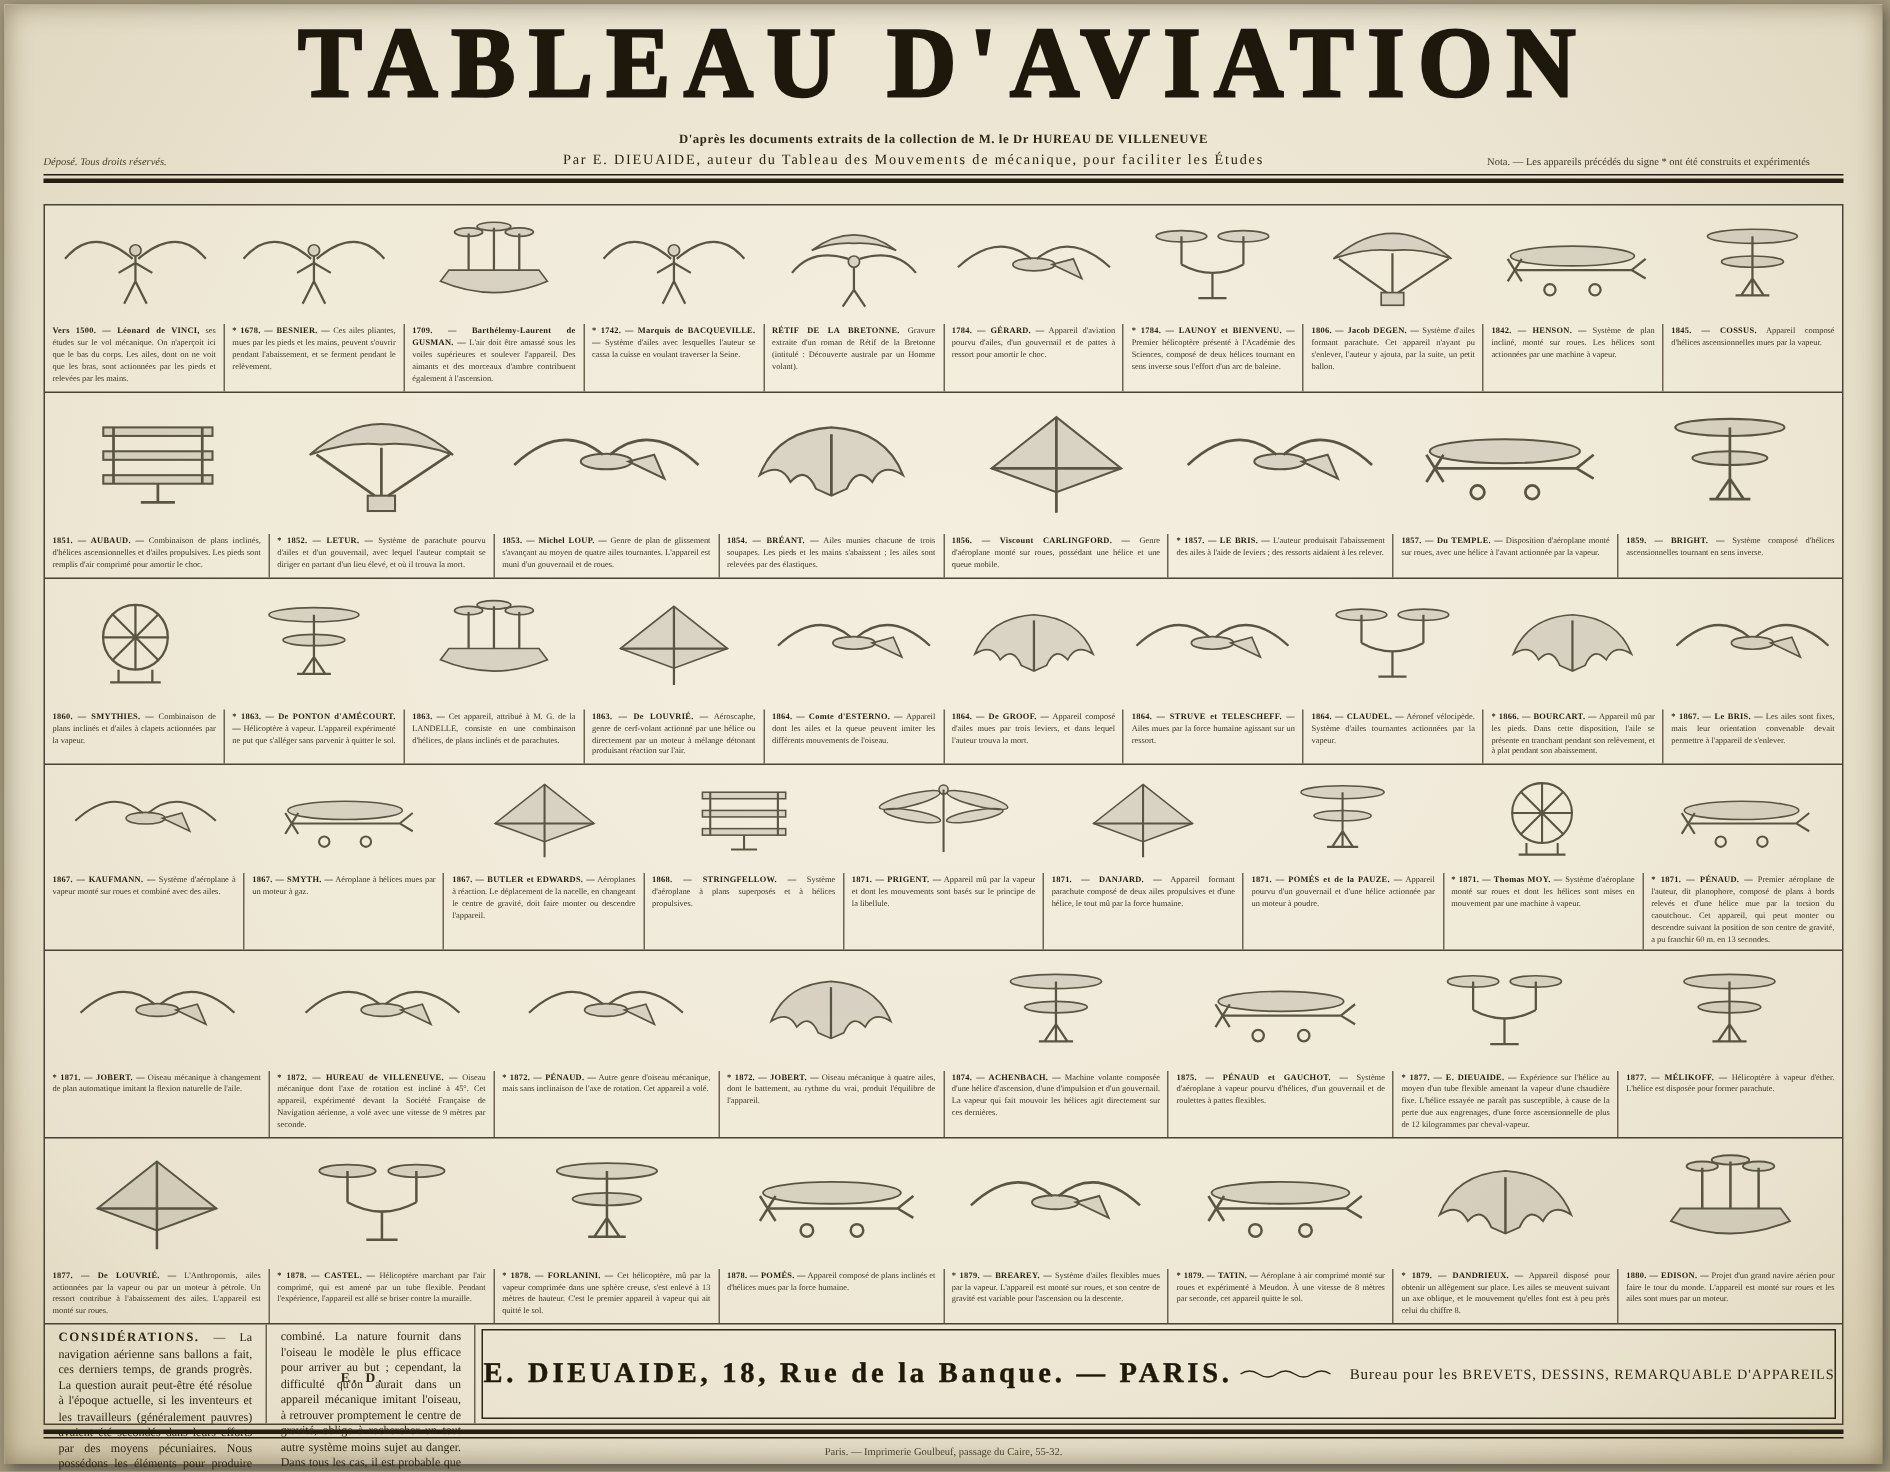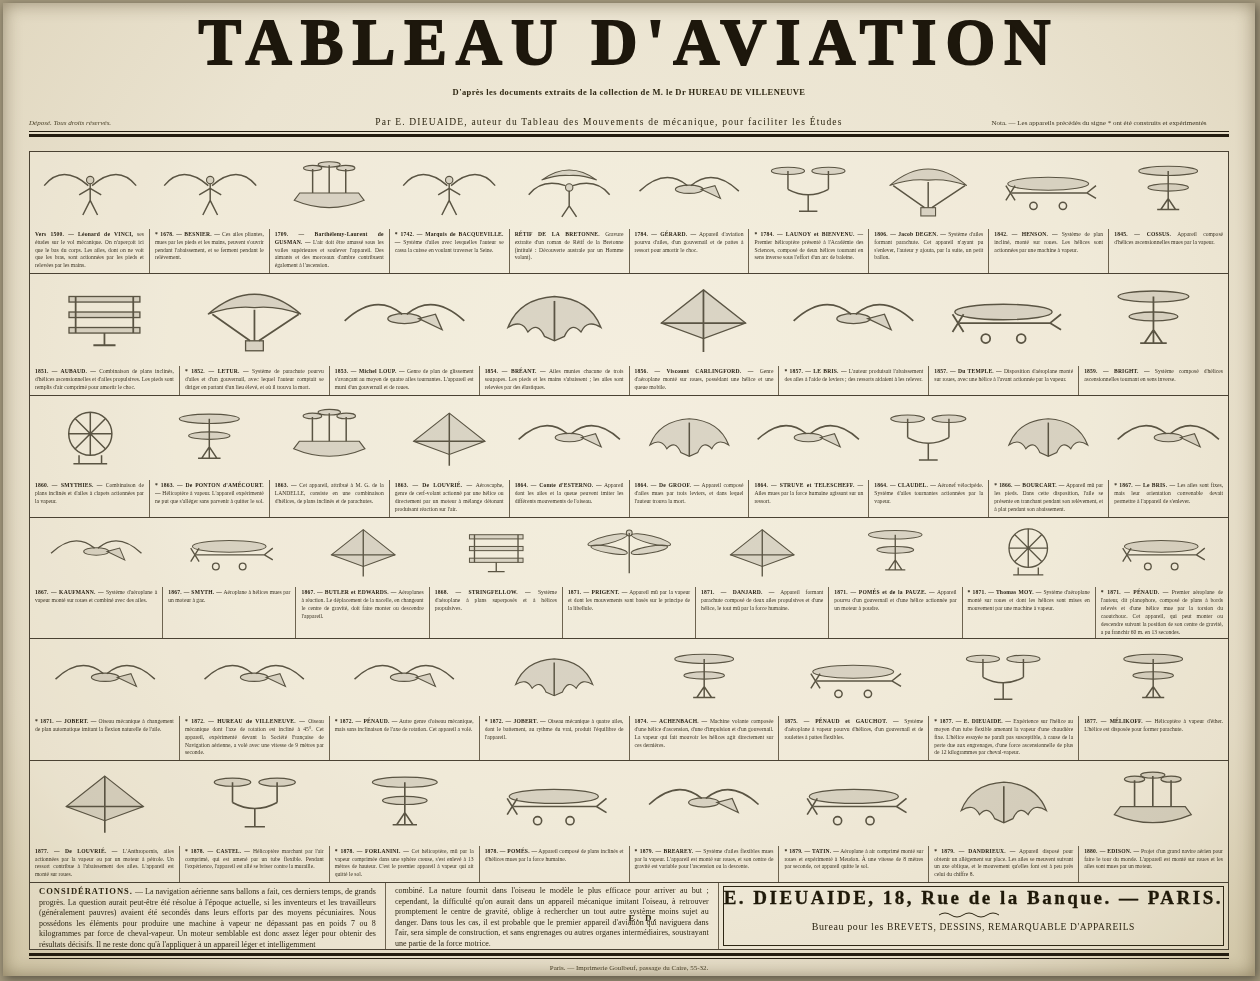--- a/index.html
+++ b/index.html
@@ -23,21 +23,21 @@
     letter-spacing:9px;color:#1d170c;
     -webkit-text-stroke:1.8px #1d170c;
     transform:scaleY(1.04);
     white-space:nowrap;
   }
   .subtitle{
     margin-top:9px;text-align:center;font-size:19.5px;letter-spacing:2.2px;
     color:#29220f;-webkit-text-stroke:.4px #29220f;white-space:nowrap;
   }
   .srcline{margin-top:13px;text-align:center;font-size:8.5px;font-weight:bold;letter-spacing:.4px;color:#2e2712}
-  .authorrow{display:flex;justify-content:space-between;align-items:flex-end;margin-top:20px}
+  .authorrow{display:flex;justify-content:space-between;align-items:flex-end;margin-top:5px}
   .deposit{font-size:7px;font-style:italic;color:#4a4128;width:220px}
   .author{font-size:9.5px;letter-spacing:1.2px;text-align:center;color:#2b2410;flex:1}
   .nota{font-size:7px;color:#3a3320;width:260px;text-align:center}
   .dblrule{margin-top:4px;border-top:1.5px solid #241d10;border-bottom:3px solid #241d10;height:2px}
 
   .frame{
     flex:1;margin-top:14px;border:1px solid #4a4233;
     display:flex;flex-direction:column;background:rgba(255,252,240,.25);
     min-height:0;
   }
@@ -57,21 +57,21 @@
 
   .footer-strip{display:flex;height:66px;flex:0 0 66px}
   .consid{
     flex:1.02;padding:3px 9px 2px;font-size:8px;line-height:1.32;text-align:justify;
     color:#2e2714;border-right:1px solid #6e6450;
   }
   .consid .c-title{font-weight:bold;letter-spacing:1px;font-size:8.5px}
   .consid2{flex:0.95;padding:3px 9px 2px;font-size:8px;line-height:1.32;text-align:justify;color:#2e2714;border-right:1px solid #6e6450;position:relative}
   .signature{position:absolute;right:60px;bottom:24px;font-weight:bold;font-size:9px;letter-spacing:2px}
   .addr{
-    flex:1;display:flex;flex-direction:column;align-items:center;gap:3px;
+    flex:1;display:flex;flex-direction:row;align-items:center;gap:3px;
     margin:3px 4px;border:1.5px solid #2e2714;
   }
   .addr-line1{font-size:19px;letter-spacing:2.5px;color:#1f1909;white-space:nowrap;font-weight:bold;-webkit-text-stroke:.3px}
   .addr-line2{font-size:9.5px;color:#2e2714;letter-spacing:.6px;white-space:nowrap}
   .addr-line2 .script{font-size:10px}
   .bottomrule{border-top:3px solid #241d10;border-bottom:1px solid #241d10;height:2px;margin-top:3px}
   .imprint{text-align:center;font-size:7px;color:#4a4128;margin-top:5px}
 </style>
 </head>
 <body>

